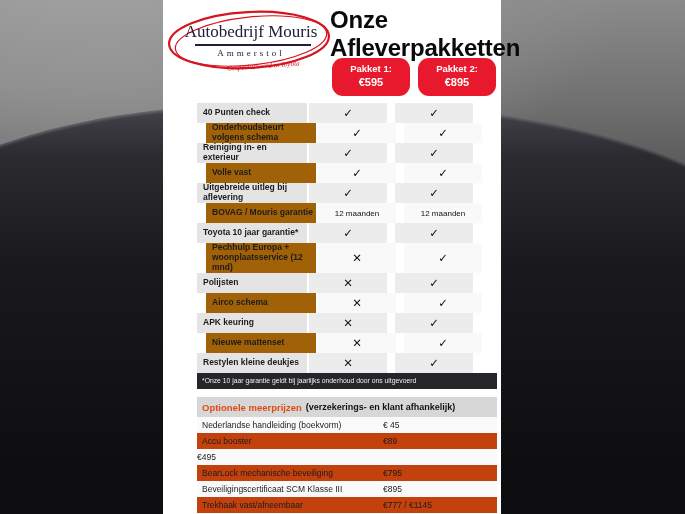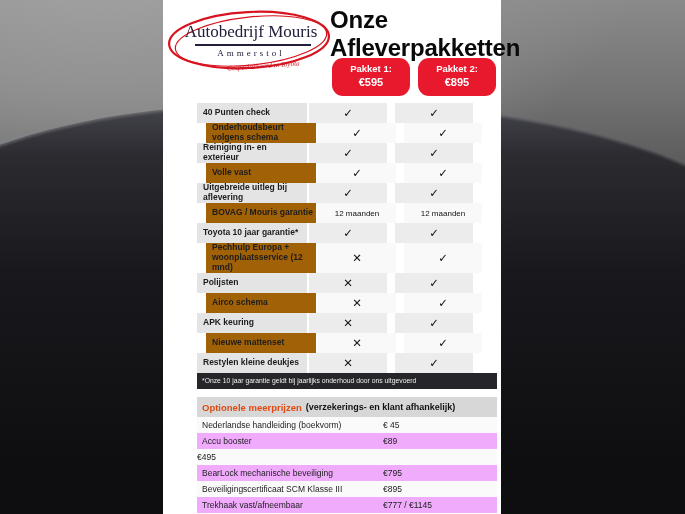--- a/index.html
+++ b/index.html
@@ -66,21 +66,21 @@
     background:#26262a; color:#f0f0f0; font-size:6.8px; line-height:16px; padding-left:5px;
     white-space:nowrap; overflow:hidden; }
 
   
   .options { position:absolute; left:34px; top:397px; width:300px; }
   .opt-header { height:20px; background:#d7d7d7; display:flex; align-items:center;
     padding-left:5px; gap:4px; }
   .opt-title { color:var(--opt-red,#e04a12); font-weight:800; font-size:9.5px; white-space:nowrap; }
   .opt-sub { color:#111; font-weight:700; font-size:9px; white-space:nowrap; }
   .orow { height:16px; display:flex; align-items:center; background:#fafafa; }
-  .orow.alt { background:#f0abfc; }
+  .orow.alt { background:#c2410c; }
   .olabel { width:186px; padding-left:5px; font-size:8.5px; color:#1c1c1c; }
   .oprice { font-size:8.5px; color:#1c1c1c; }
 </style>
 </head>
 <body>
 
 <div class="stage">
 
   <div class="bg">
     <div class="bg-glass"></div>

